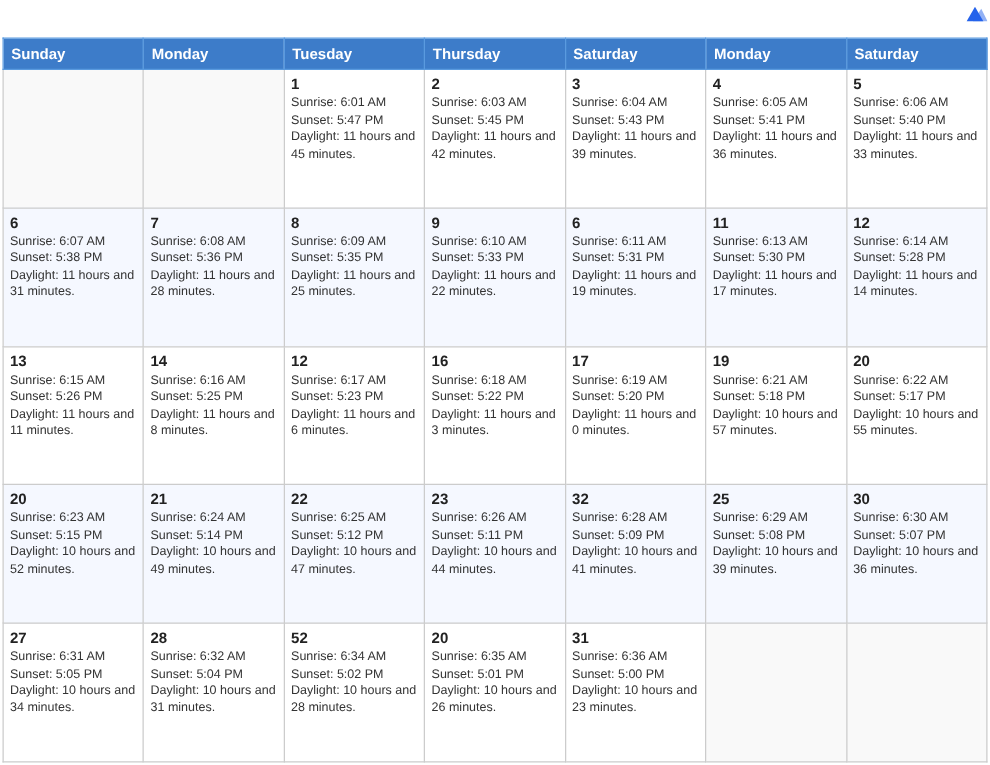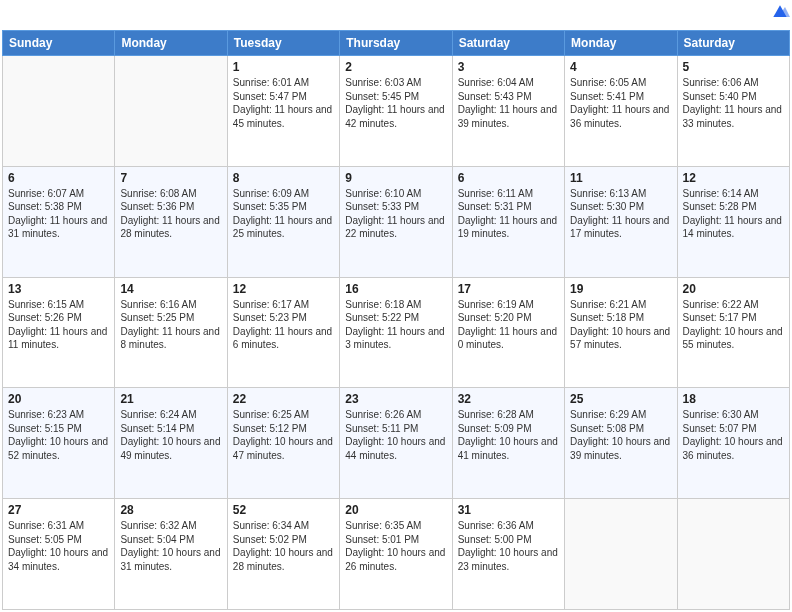--- a/index.html
+++ b/index.html
@@ -227,21 +227,21 @@
           </td>
           <td>
             <span class="day-num">32</span>
             <div class="day-info">Sunrise: 6:28 AM<br>Sunset: 5:09 PM<br>Daylight: 10 hours and 41 minutes.</div>
           </td>
           <td>
             <span class="day-num">25</span>
             <div class="day-info">Sunrise: 6:29 AM<br>Sunset: 5:08 PM<br>Daylight: 10 hours and 39 minutes.</div>
           </td>
           <td>
-            <span class="day-num">18</span>
+            <span class="day-num">30</span>
             <div class="day-info">Sunrise: 6:30 AM<br>Sunset: 5:07 PM<br>Daylight: 10 hours and 36 minutes.</div>
           </td>
         </tr>
         <tr>
           <td>
             <span class="day-num">27</span>
             <div class="day-info">Sunrise: 6:31 AM<br>Sunset: 5:05 PM<br>Daylight: 10 hours and 34 minutes.</div>
           </td>
           <td>
             <span class="day-num">28</span>

